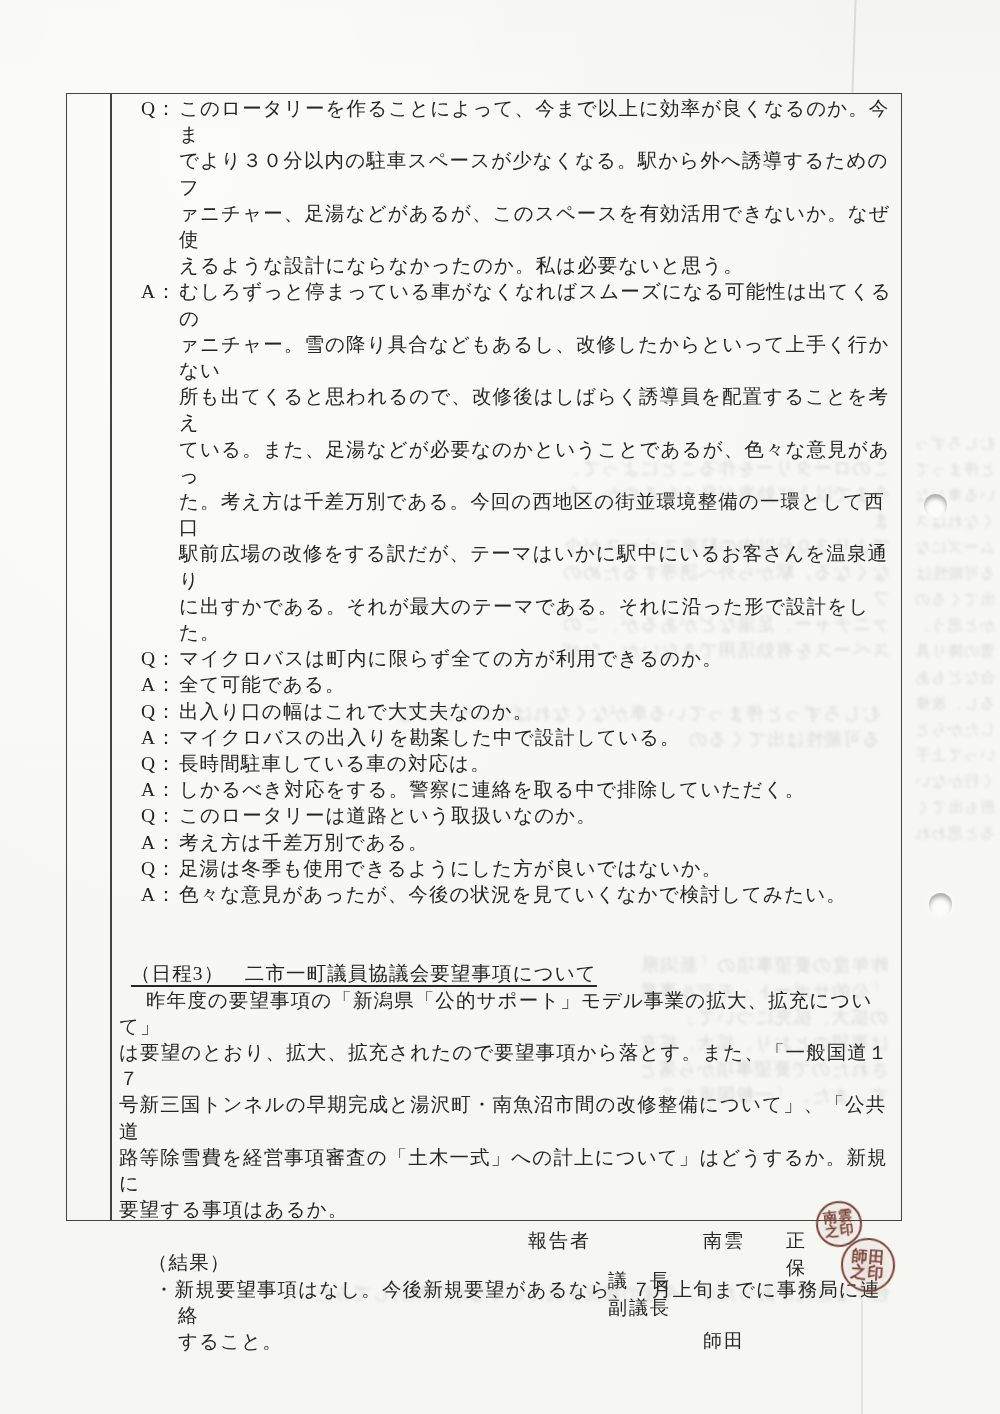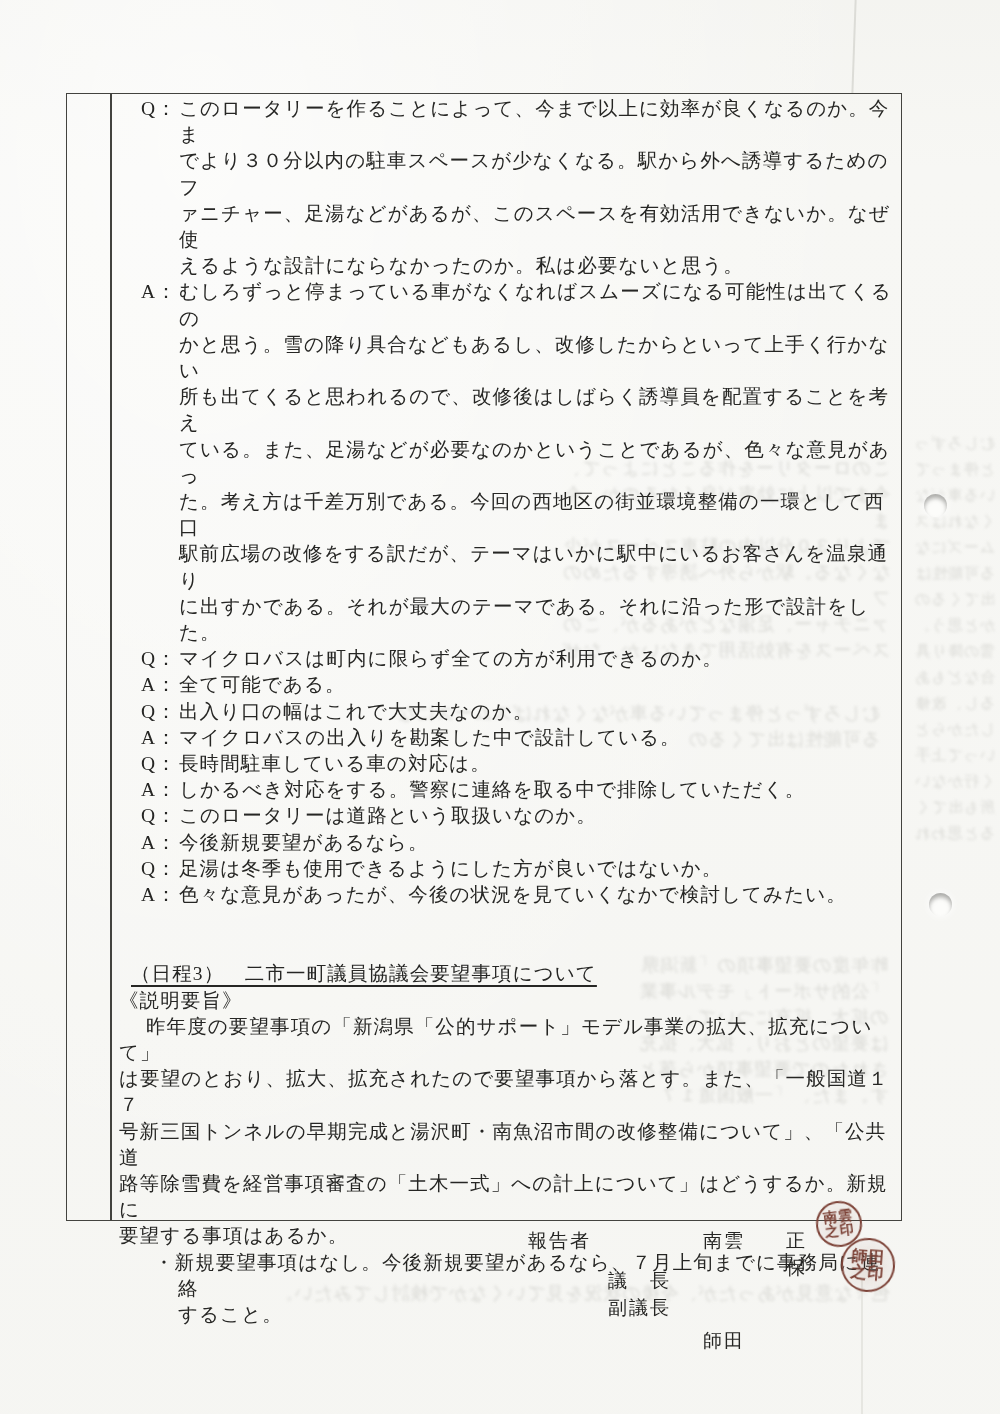--- a/index.html
+++ b/index.html
@@ -100,21 +100,21 @@
     <div class="qa-row">
         <span class="qa-label">Q：</span>
         <div class="qa-text">このロータリーを作ることによって、今まで以上に効率が良くなるのか。今ま
 でより３０分以内の駐車スペースが少なくなる。駅から外へ誘導するためのフ
 ァニチャー、足湯などがあるが、このスペースを有効活用できないか。なぜ使
 えるような設計にならなかったのか。私は必要ないと思う。</div>
       </div>
     <div class="qa-row">
         <span class="qa-label">A：</span>
         <div class="qa-text">むしろずっと停まっている車がなくなればスムーズになる可能性は出てくるの
-かと思う。雪の降り具合などもあるし、改修したからといって上手く行かない
+ァニチャー。雪の降り具合などもあるし、改修したからといって上手く行かない
 所も出てくると思われるので、改修後はしばらく誘導員を配置することを考え
 ている。また、足湯などが必要なのかということであるが、色々な意見があっ
 た。考え方は千差万別である。今回の西地区の街並環境整備の一環として西口
 駅前広場の改修をする訳だが、テーマはいかに駅中にいるお客さんを温泉通り
 に出すかである。それが最大のテーマである。それに沿った形で設計をした。</div>
       </div>
     <div class="qa-row">
         <span class="qa-label">Q：</span>
         <div class="qa-text">マイクロバスは町内に限らず全ての方が利用できるのか。</div>
       </div>
@@ -137,39 +137,39 @@
     <div class="qa-row">
         <span class="qa-label">A：</span>
         <div class="qa-text">しかるべき対応をする。警察に連絡を取る中で排除していただく。</div>
       </div>
     <div class="qa-row">
         <span class="qa-label">Q：</span>
         <div class="qa-text">このロータリーは道路という取扱いなのか。</div>
       </div>
     <div class="qa-row">
         <span class="qa-label">A：</span>
-        <div class="qa-text">今後新規要望があるなら。</div>
+        <div class="qa-text">考え方は千差万別である。</div>
       </div>
     <div class="qa-row">
         <span class="qa-label">Q：</span>
         <div class="qa-text">足湯は冬季も使用できるようにした方が良いではないか。</div>
       </div>
     <div class="qa-row">
         <span class="qa-label">A：</span>
         <div class="qa-text">色々な意見があったが、今後の状況を見ていくなかで検討してみたい。</div>
       </div>
 
     <div class="heading h3">（日程3）　二市一町議員協議会要望事項について</div>
-    <div class="subheading">《説明要旨》</div>
     <div class="para">昨年度の要望事項の「新潟県「公的サポート」モデル事業の拡大、拡充について」
 は要望のとおり、拡大、拡充されたので要望事項から落とす。また、「一般国道１７
 号新三国トンネルの早期完成と湯沢町・南魚沼市間の改修整備について」、「公共道
 路等除雪費を経営事項審査の「土木一式」への計上について」はどうするか。新規に
 要望する事項はあるか。</div>
 
+    <div class="result-label">（結果）</div>
     <div class="bullet">・新規要望事項はなし。今後新規要望があるなら、７月上旬までに事務局に連絡
 すること。</div>
 
   </div>
 </div>
 
 <div class="sig" style="left:528px;top:1228px;">報告者</div>
 <div class="sig" style="left:608px;top:1228px;margin-top:40px;">議　長</div>
 <div class="sig" style="left:703px;top:1228px;">南雲</div>
 <div class="sig" style="left:786px;top:1228px;">正</div>

